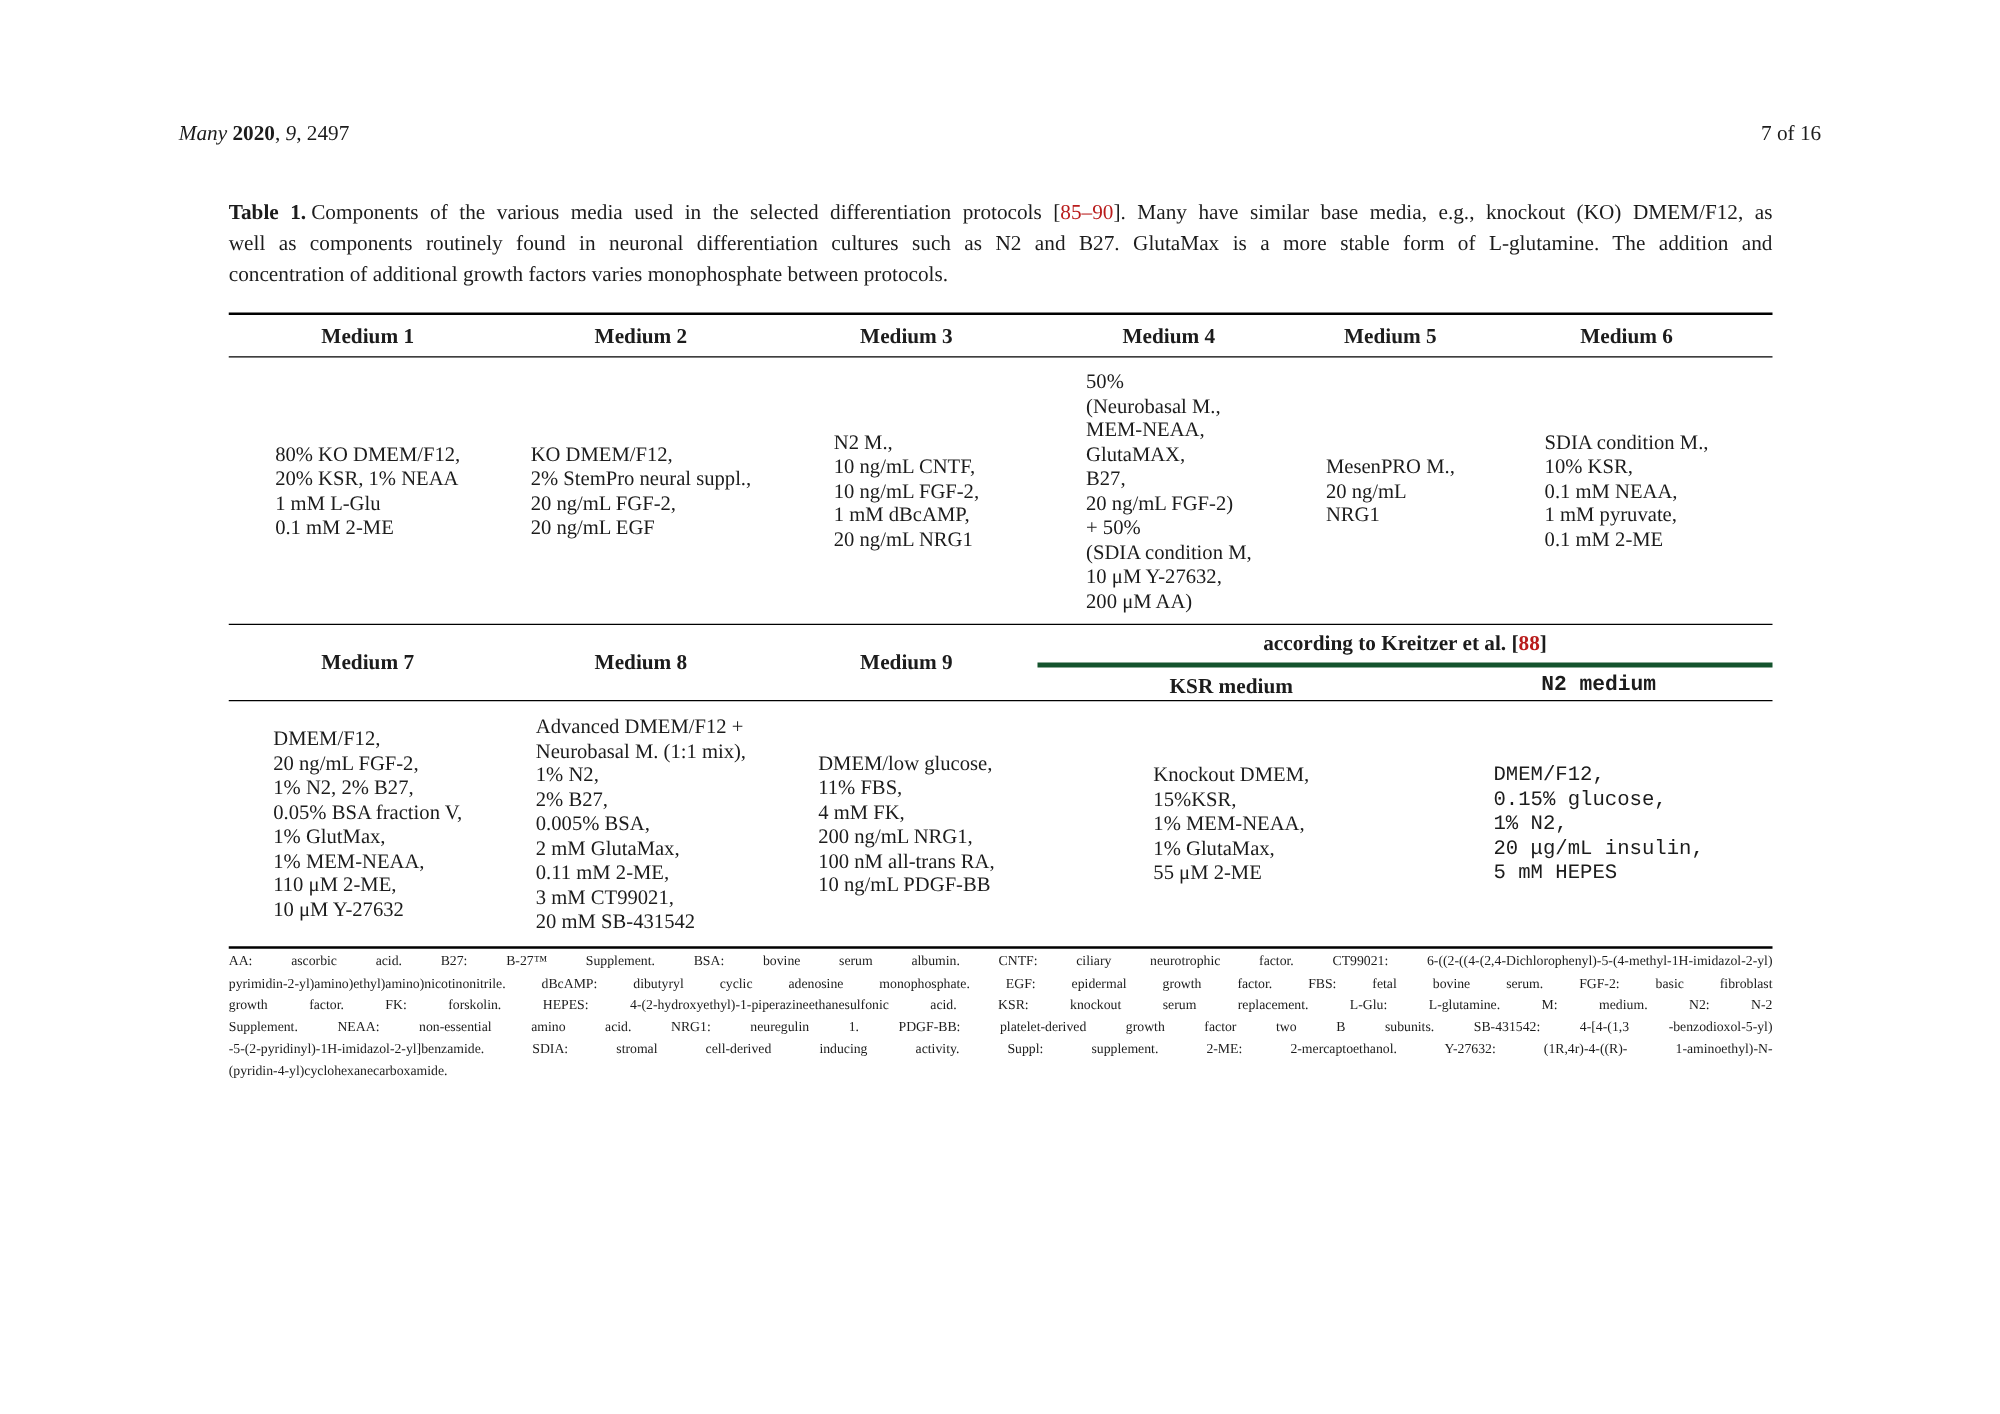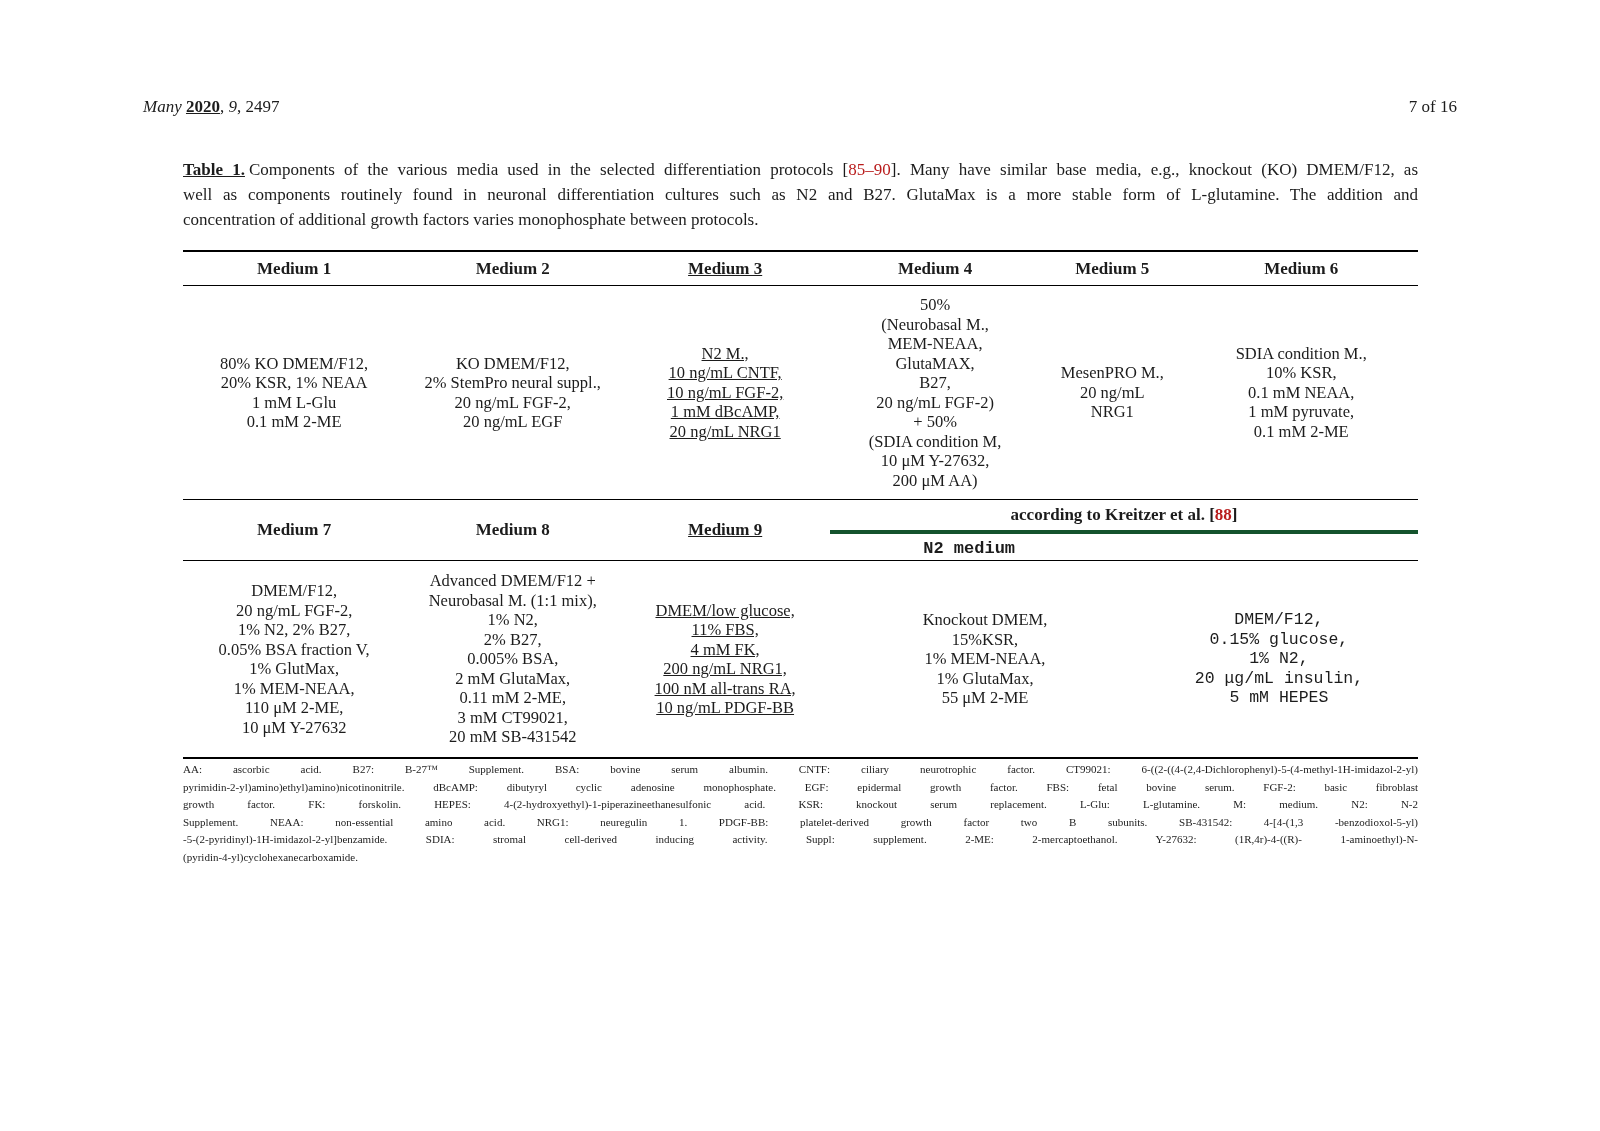--- a/index.html
+++ b/index.html
@@ -4,21 +4,21 @@
 <style>
   html,body{margin:0;padding:0;background:#e8e8e8;}
   .page{
     position:relative;
     width:1600px;height:1131px;
     background:#ffffff;
     color:#1c1c1c;
     font-family:"Liberation Serif", serif;
     overflow:hidden;
   }
-  .b{font-weight:bold;text-decoration:underline;}
+  .b{font-weight:bold;}
   .it{font-style:italic;}
   .link{color:#b91c1c;}
   .jl{text-align:justify;text-align-last:justify;}
 
   
   .rh{
     position:absolute;top:96px;left:143px;right:143px;
     display:flex;justify-content:space-between;
     font-size:17px;line-height:22px;
   }
@@ -30,42 +30,42 @@
   }
   .cap-label{margin-right:4px;}
 
   
   .tbl{position:absolute;top:250px;left:183px;width:1235px;}
   .rule{height:2px;background:#000;}
   .rule.thin{height:1px;}
   .trow{display:flex;width:100%;}
   .c1{width:18%;}
   .c2{width:17.4%;}
-  .c3{width:17%;text-decoration:underline;}
+  .c3{width:17%;}
   .c4{width:17%;}
   .c5{width:11.7%;}
   .c6{width:18.9%;}
   .rregion{width:47.6%;}
   .ksr{width:52.7%;}
   .n2{width:47.3%;font-family:Liberation Mono, monospace;}
   .hcell{
     display:flex;align-items:center;justify-content:center;
     font-weight:bold;font-size:17px;text-align:center;
   }
   .head1{height:33px;}
   .head2{height:60px;}
   .kr-top{
     height:30px;border-bottom:4px solid #14532d;
     display:flex;align-items:center;justify-content:center;
     font-weight:bold;font-size:17px;
   }
   .kr-sub{display:flex;height:29px;}
   .cell{
     display:flex;align-items:center;justify-content:center;
-    text-align:center;white-space:pre-line;
+    text-align:left;white-space:pre-line;
     font-size:16.5px;line-height:19.5px;
   }
   .data1{height:213px;}
   .data2{height:196px;}
   .rregion-cells{display:flex;}
 
   
   .footnote{
     position:absolute;top:761px;left:183px;width:1235px;
     font-size:11px;line-height:17.6px;
@@ -145,20 +145,21 @@
       <div class="hcell c1">Medium 7</div>
       <div class="hcell c2">Medium 8</div>
       <div class="hcell c3">Medium 9</div>
       <div class="rregion">
         <div class="kr-top">
           <span>according to Kreitzer et al. [</span>
             <span class="link">88</span>
             <span>]</span>
         </div>
         <div class="kr-sub">
+          <div class="hcell ksr">KSR medium</div>
           <div class="hcell n2">N2 medium</div>
         </div>
       </div>
     </div>
 
     <div class="rule thin"></div>
 
     <div class="trow data2">
       <div class="cell c1">DMEM/F12,
 20 ng/mL FGF-2,

